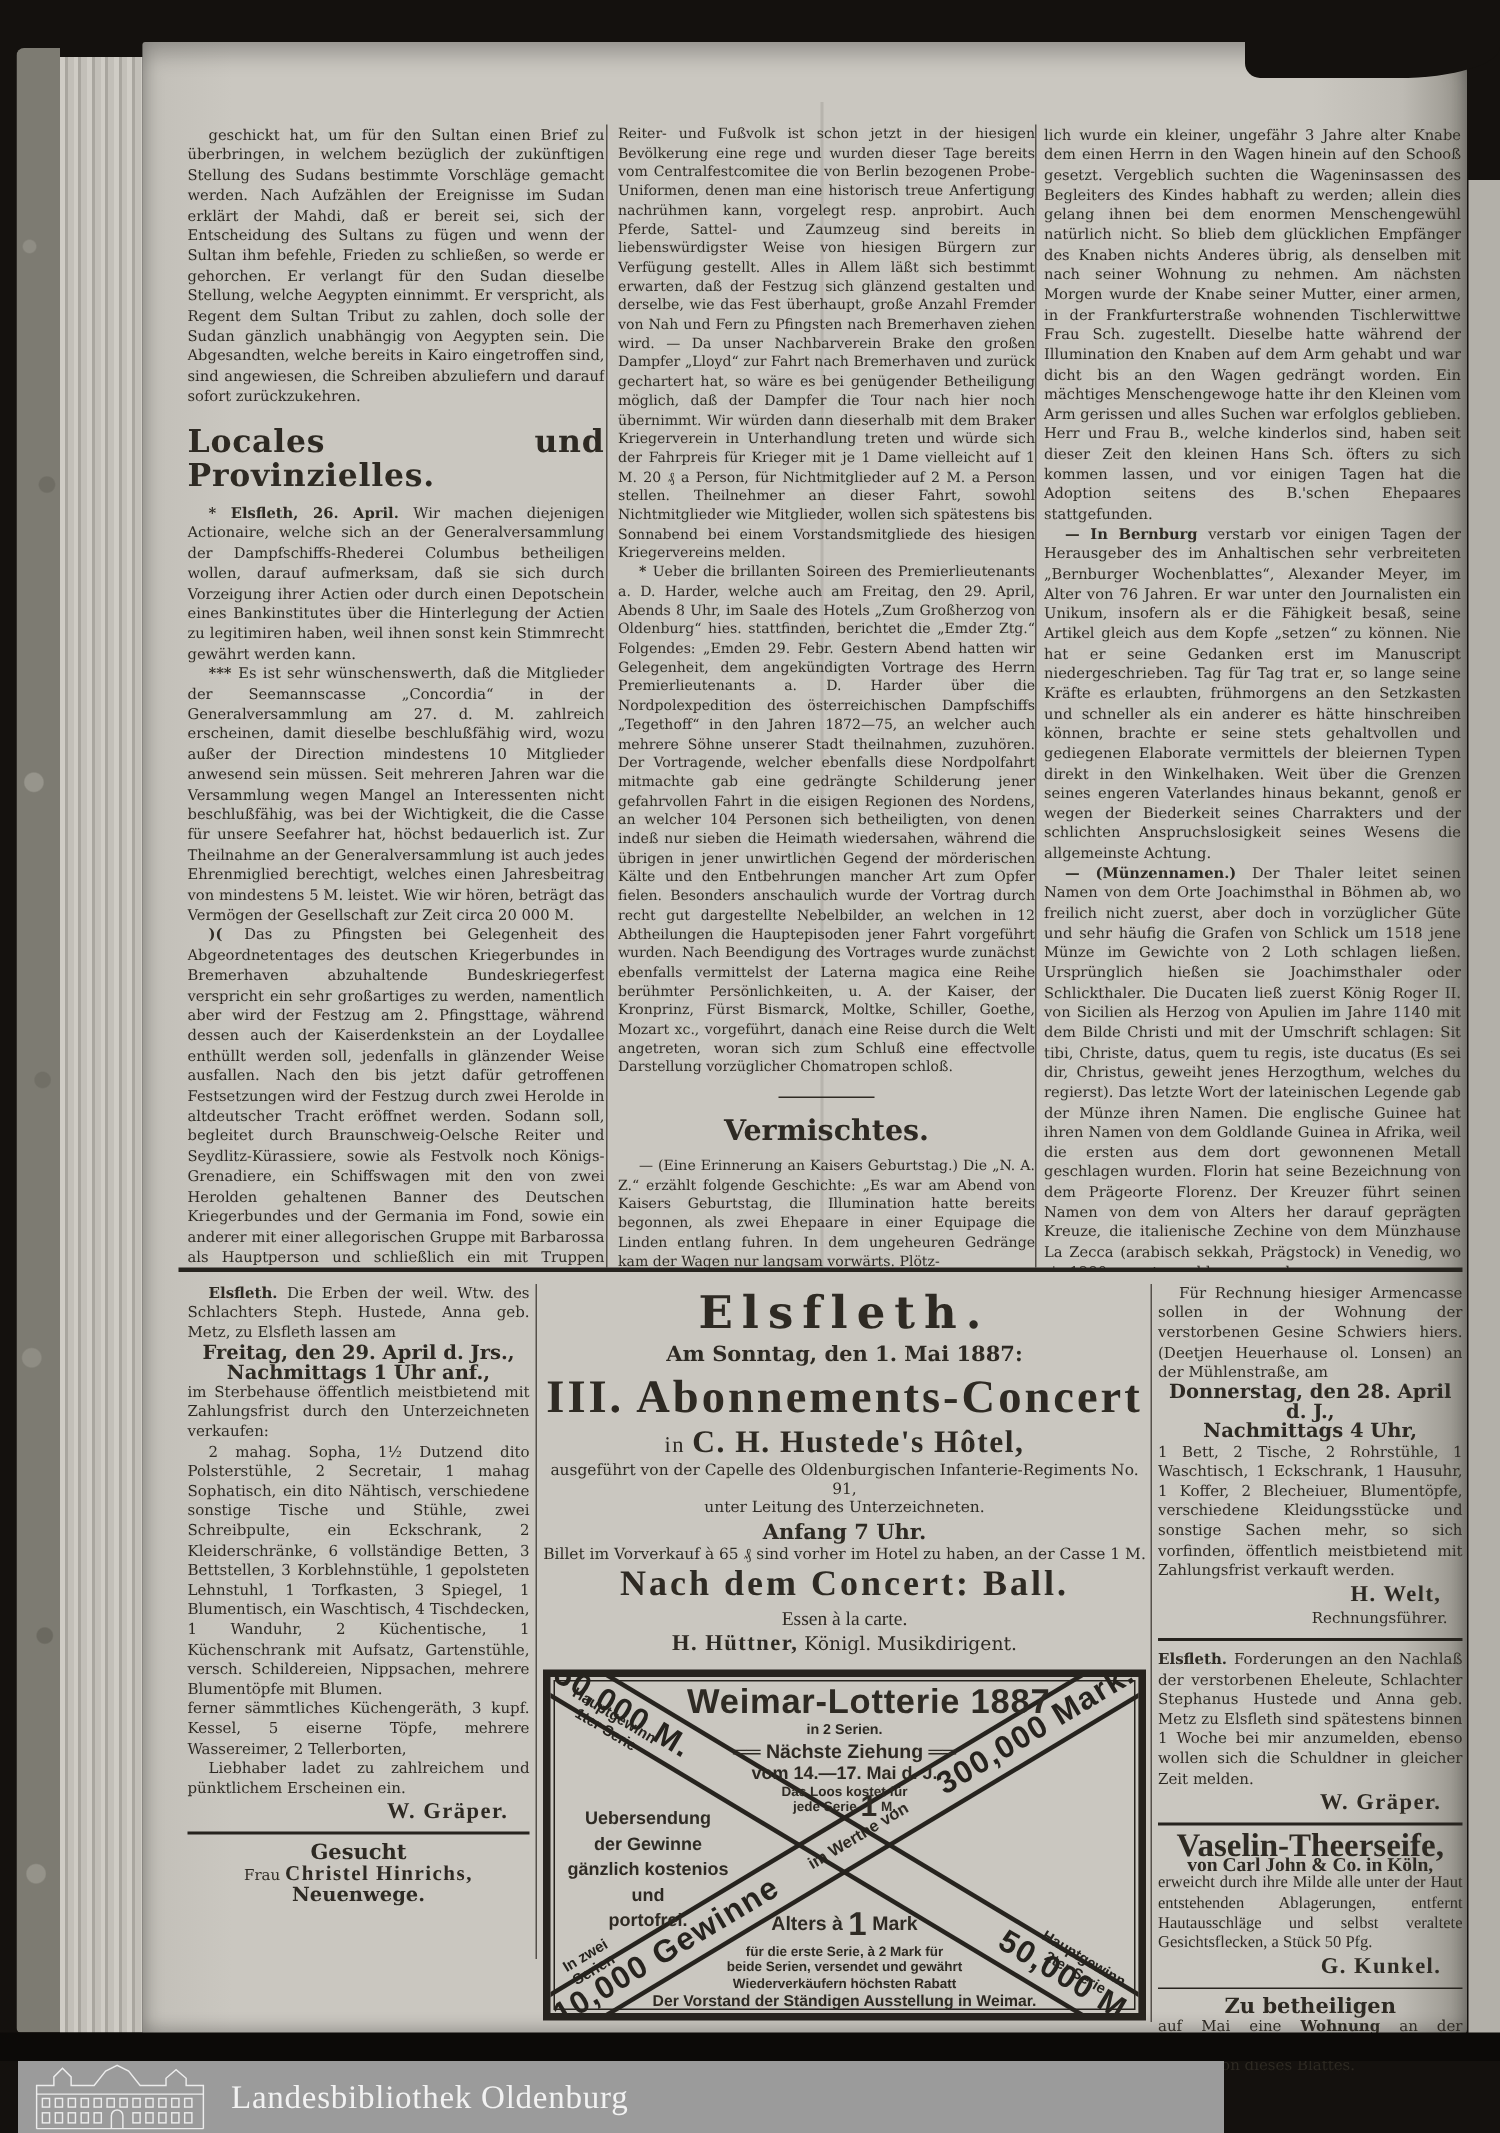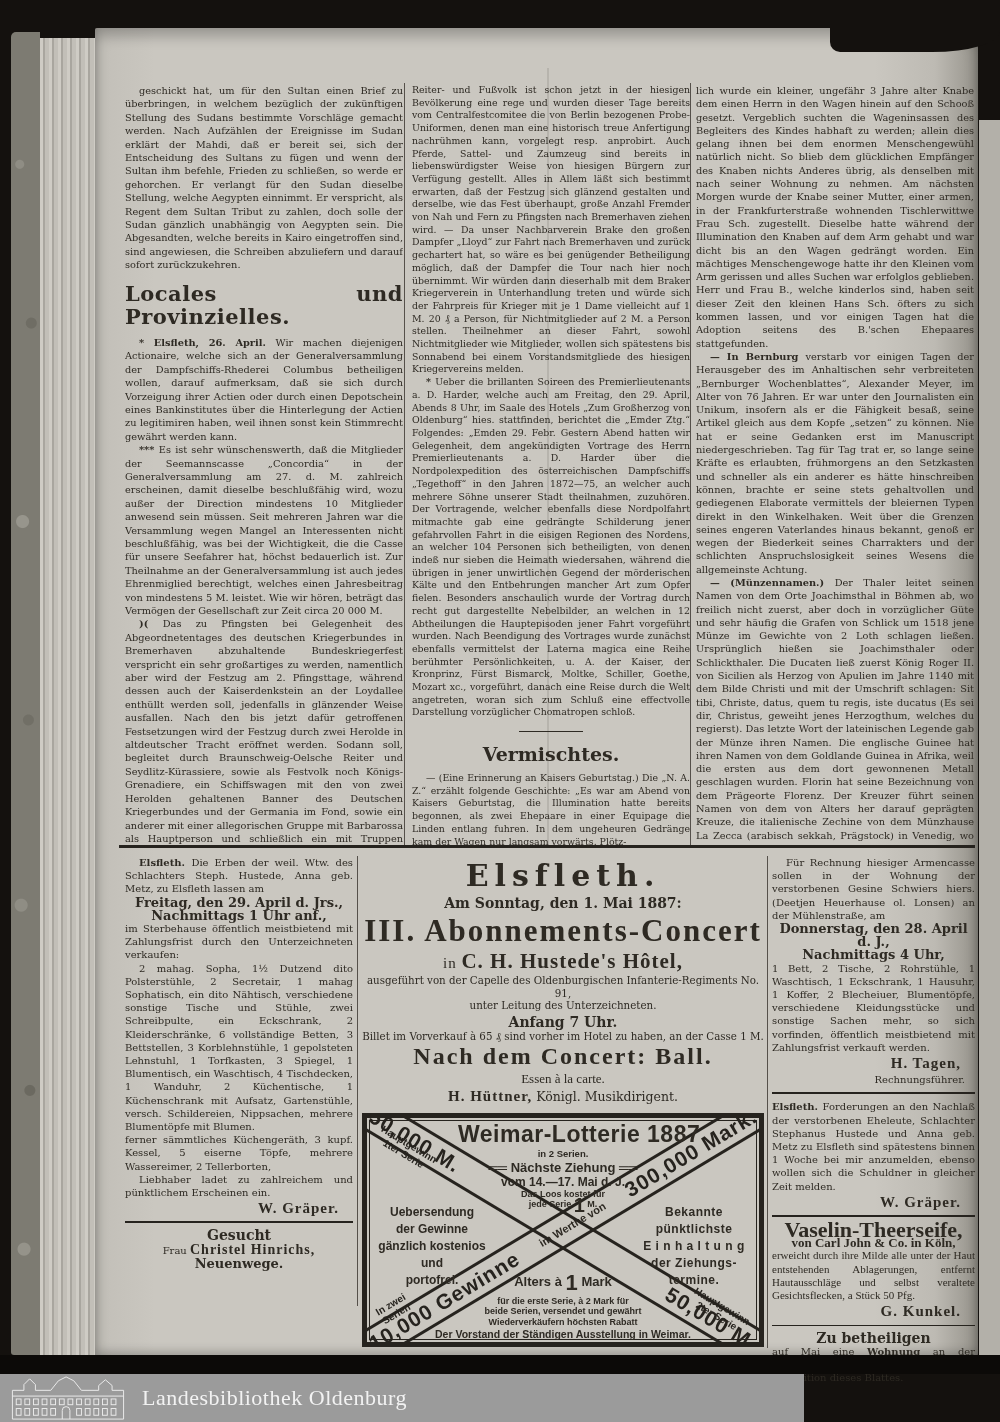--- a/index.html
+++ b/index.html
@@ -21,21 +21,21 @@
     background:repeating-linear-gradient(90deg,#cfccc5 0 3px,#a9a69f 3px 5px,#c2bfb8 5px 9px); }
   .scan-page { position:absolute; left:95px; top:28px; width:883px; height:1329px;
     background:linear-gradient(90deg,#c3c0b9 0 10px,#cac7c0 60px 780px,#bdbab3 840px,#95928a 883px);
     border-radius:2px 20px 4px 2px;
     box-shadow: inset 0 8px 14px rgba(0,0,0,.25), inset 0 -6px 10px rgba(0,0,0,.2); }
   .next-page-sliver { position:absolute; left:979px; top:120px; width:21px; height:1236px; background:#b3b0a9; }
   .top-right-shadow { position:absolute; left:830px; top:0; width:170px; height:52px; background:#14110e; border-radius:0 0 40% 10px; }
 
   
   .footer-black { position:absolute; left:0; top:1355px; width:1000px; height:19px; background:#0c0a08; }
-  .footer-bar { position:absolute; left:0; top:1374px; width:804px; height:48px; background:#9b9b9b; display:flex; align-items:center; }
+  .footer-bar { position:absolute; left:12px; top:1374px; width:804px; height:48px; background:#9b9b9b; display:flex; align-items:center; }
   .footer-logo { margin-left:8px; width:120px; height:46px; flex:0 0 auto; }
   .footer-title { color:#f2f2f2; font-family:"Liberation Serif", serif; font-size:22px; margin-left:14px; letter-spacing:.5px; }
 
   
   .col { position:absolute; top:56px; height:762px; overflow:hidden; text-align:justify; color:#2e2a23; }
   .col p { text-indent:14px; }
   #col1 { left:30px;  width:278px; font-size:9.8px; line-height:13.4px; }
   #col2 { left:317px; width:278px; font-size:9.4px; line-height:12.7px; }
   #col3 { left:601px; width:278px; font-size:9.8px; line-height:13.3px; }
   .lead { font-weight:bold; }
@@ -193,42 +193,37 @@
           <div class="lt-series">in 2 Serien.</div>
           <div class="lt-ziehung">══ Nächste Ziehung ══</div>
           <div class="lt-date">vom 14.—17. Mai d. J.</div>
           <div class="lt-cost"><span>Das Loos kostet für</span><br><span>jede  Serie</span> <span class="big1">1</span> <span>M.</span></div>
         </div>
         <div class="lt-side left">Uebersendung
 der Gewinne
 gänzlich kostenios
 und
 portofrei.</div>
-        <div class="lt-side right">Bekannte
-pünktlichste
-E i n h a l t u n g
-der Ziehungs-
-termine.</div>
         <div class="lt-bottom">
           <div class="lt-loose"><span>Alters</span> <span>à</span> <span class="big1">1</span> <span>Mark</span></div>
           <div class="lt-fine"><span>für die erste Serie, à 2 Mark für</span><br><span>beide Serien, versendet und gewährt</span><br><span>Wiederverkäufern höchsten Rabatt</span></div>
           <div class="lt-vorstand">Der Vorstand der Ständigen Ausstellung in Weimar.</div>
         </div>
       </div>
 
       <div class="below-1">Loose sind auch zu haben bei:</div>
       <div class="below-2"><b>L. Zirk,</b><span> Buchdruckerei.</span></div>
     </div>
 
     <div class="adcol" id="ads-right">
       <p style="text-indent:14px">Für Rechnung hiesiger Armencasse sollen in der Wohnung der verstorbenen Gesine Schwiers hiers. (Deetjen Heuerhause ol. Lonsen) an der Mühlenstraße, am</p>
       <div class="ad-bold-line">Donnerstag, den 28. April d. J.,</div>
       <div class="ad-bold-line">Nachmittags 4 Uhr,</div>
       <p>1 Bett, 2 Tische, 2 Rohrstühle, 1 Waschtisch, 1 Eckschrank, 1 Hausuhr, 1 Koffer, 2 Blecheiuer, Blumentöpfe, verschiedene Kleidungsstücke und sonstige Sachen mehr, so sich vorfinden, öffentlich meistbietend mit Zahlungsfrist verkauft werden.</p>
-      <div class="ad-sig">H. Tagen,</div>
+      <div class="ad-sig">H. Welt,</div>
       <div class="ad-center" style="text-align:right; padding-right:10px;">Rechnungsführer.</div>
       <div class="ad-sep"></div>
       <p><span class="lead">Elsfleth. </span><span>Forderungen an den Nachlaß der verstorbenen Eheleute, Schlachter Stephanus Hustede und Anna geb. Metz zu Elsfleth sind spätestens binnen 1 Woche bei mir anzumelden, ebenso wollen sich die Schuldner in gleicher Zeit melden.</span></p>
       <div class="ad-sig">W. Gräper.</div>
       <div class="ad-sep"></div>
       <div style="font-family:'Liberation Serif',serif; font-weight:bold; font-size:22px; text-align:center;">Vaselin-Theerseife,</div>
       <div style="font-family:'Liberation Serif',serif; font-weight:bold; font-size:13px; text-align:center;">von Carl John &amp; Co. in Köln,</div>
       <p style="font-family:'Liberation Serif',serif; font-size:11px;">erweicht durch ihre Milde alle unter der Haut entstehenden Ablagerungen, entfernt Hautausschläge und selbst veraltete Gesichtsflecken, a Stück 50 Pfg.</p>
       <div class="ad-sig" style="font-weight:bold;">G. Kunkel.</div>
       <div class="ad-sep" style="border-top-width:1px;"></div>

